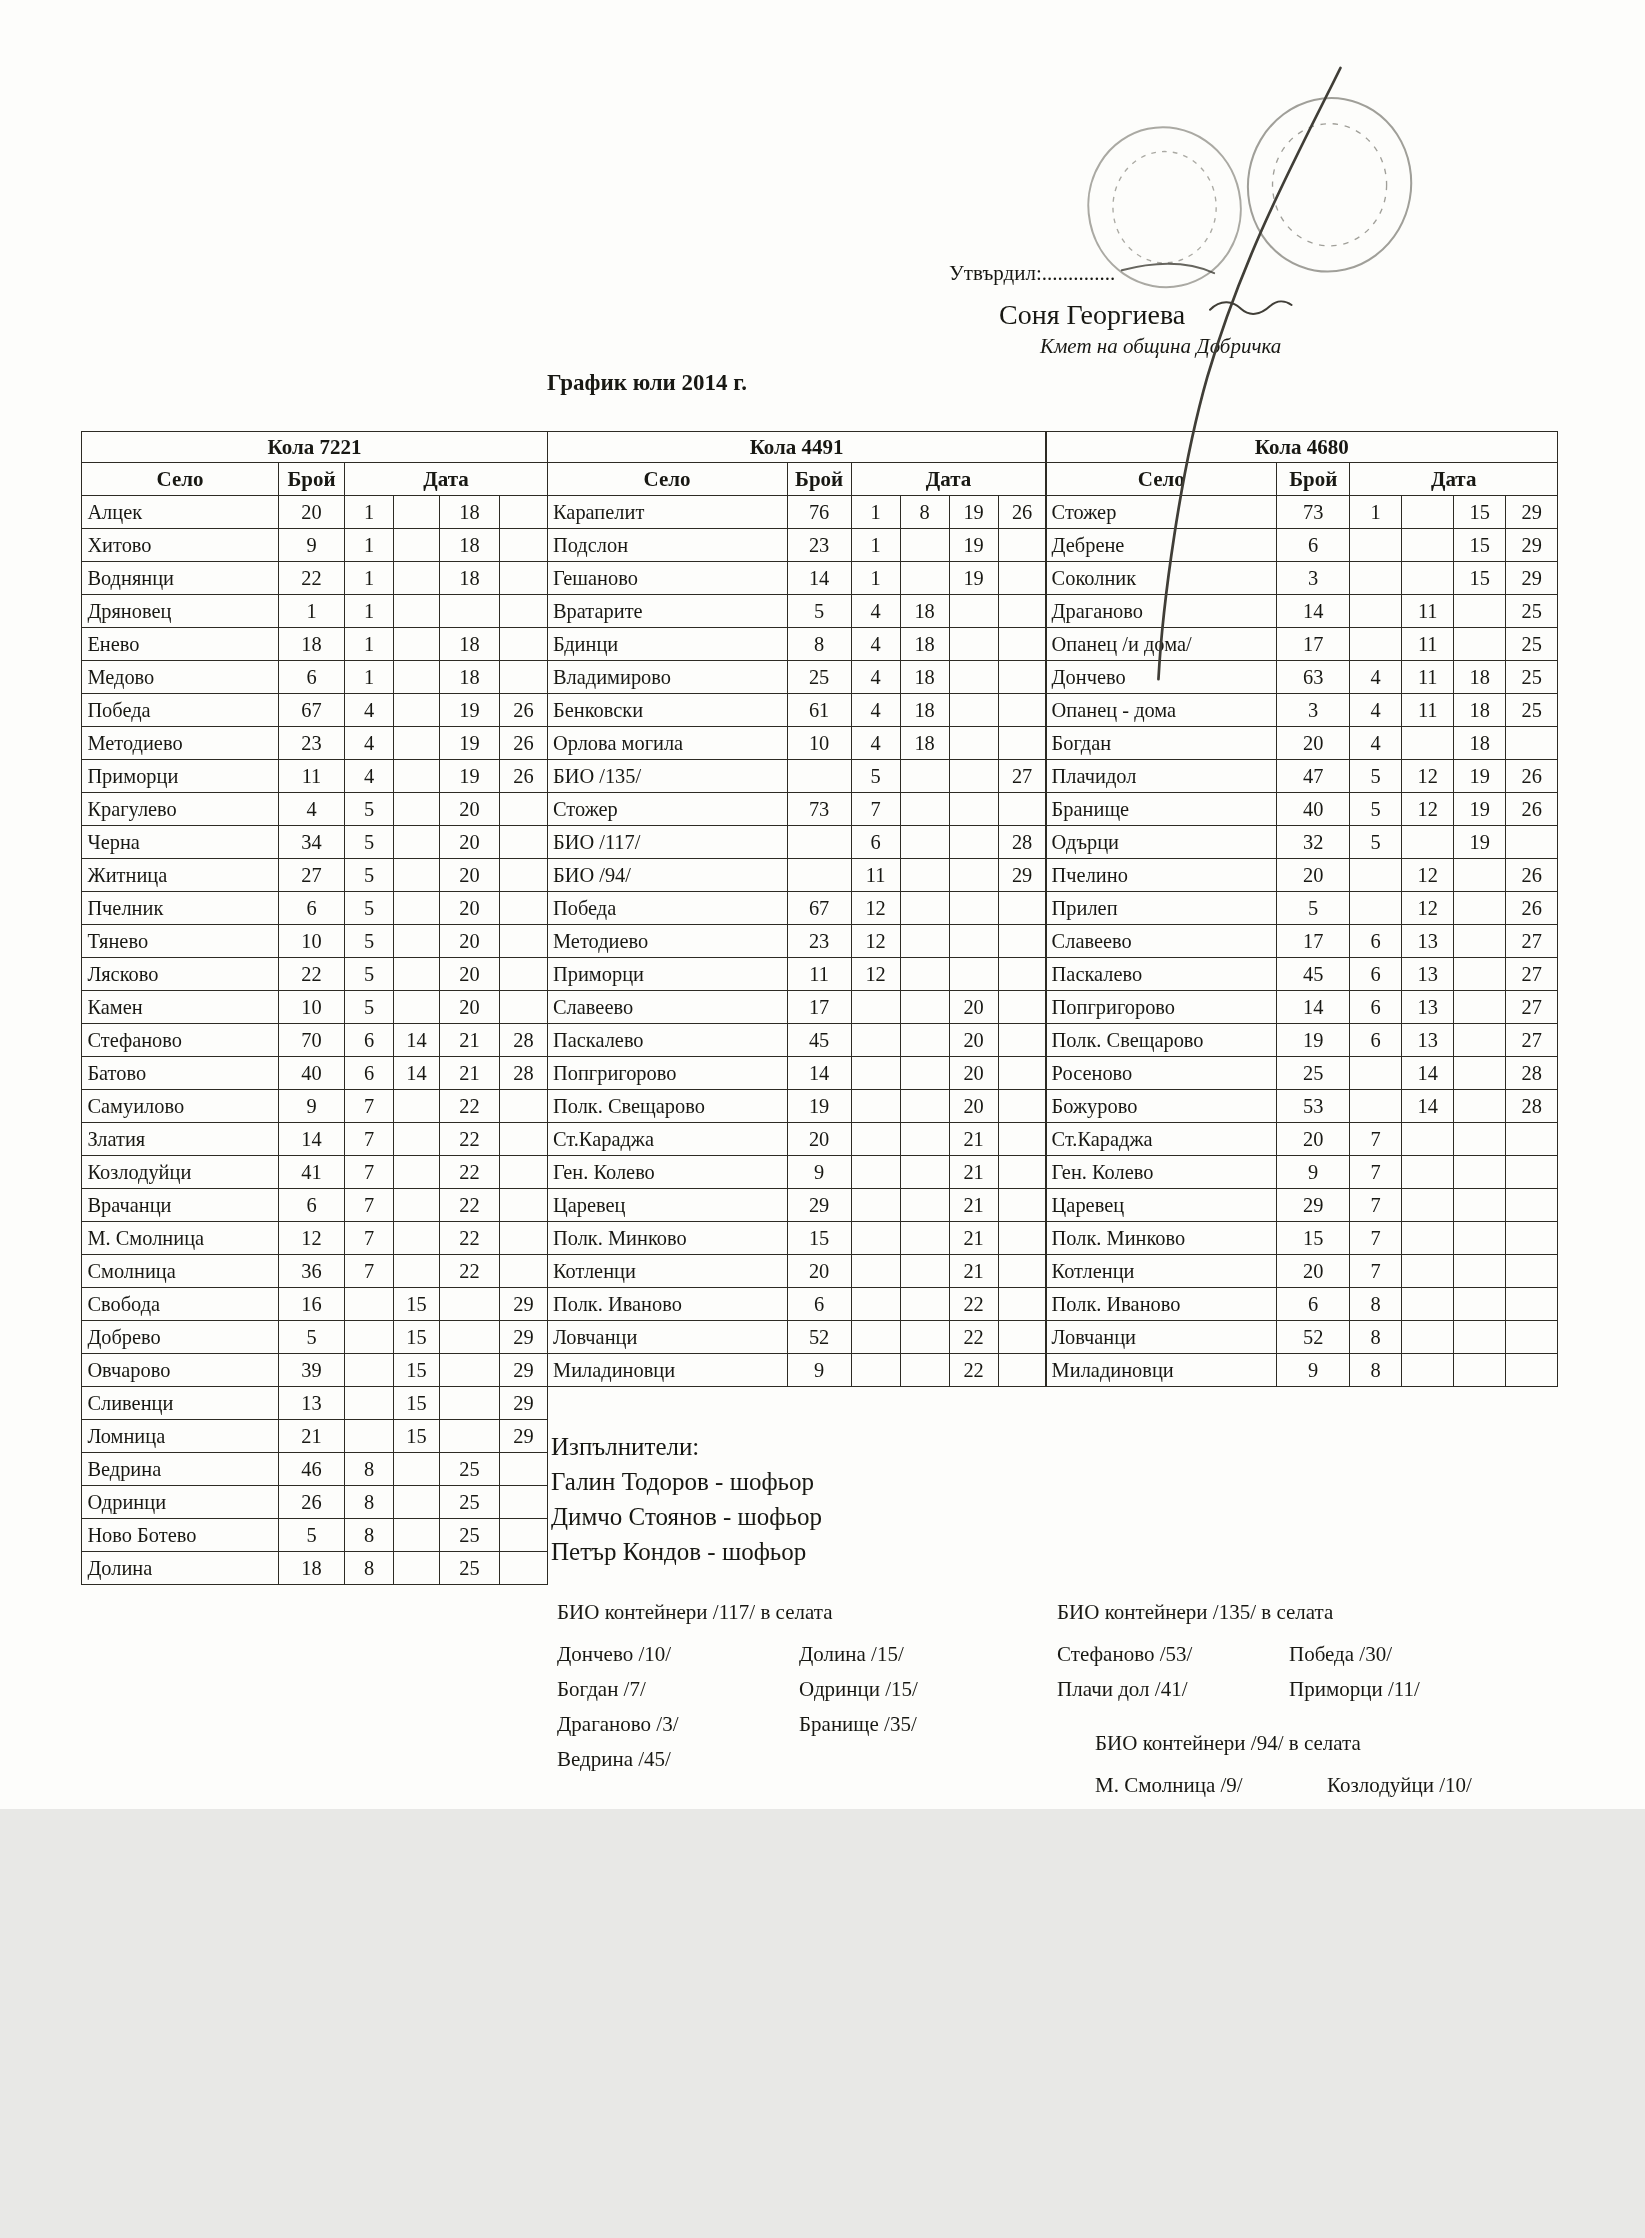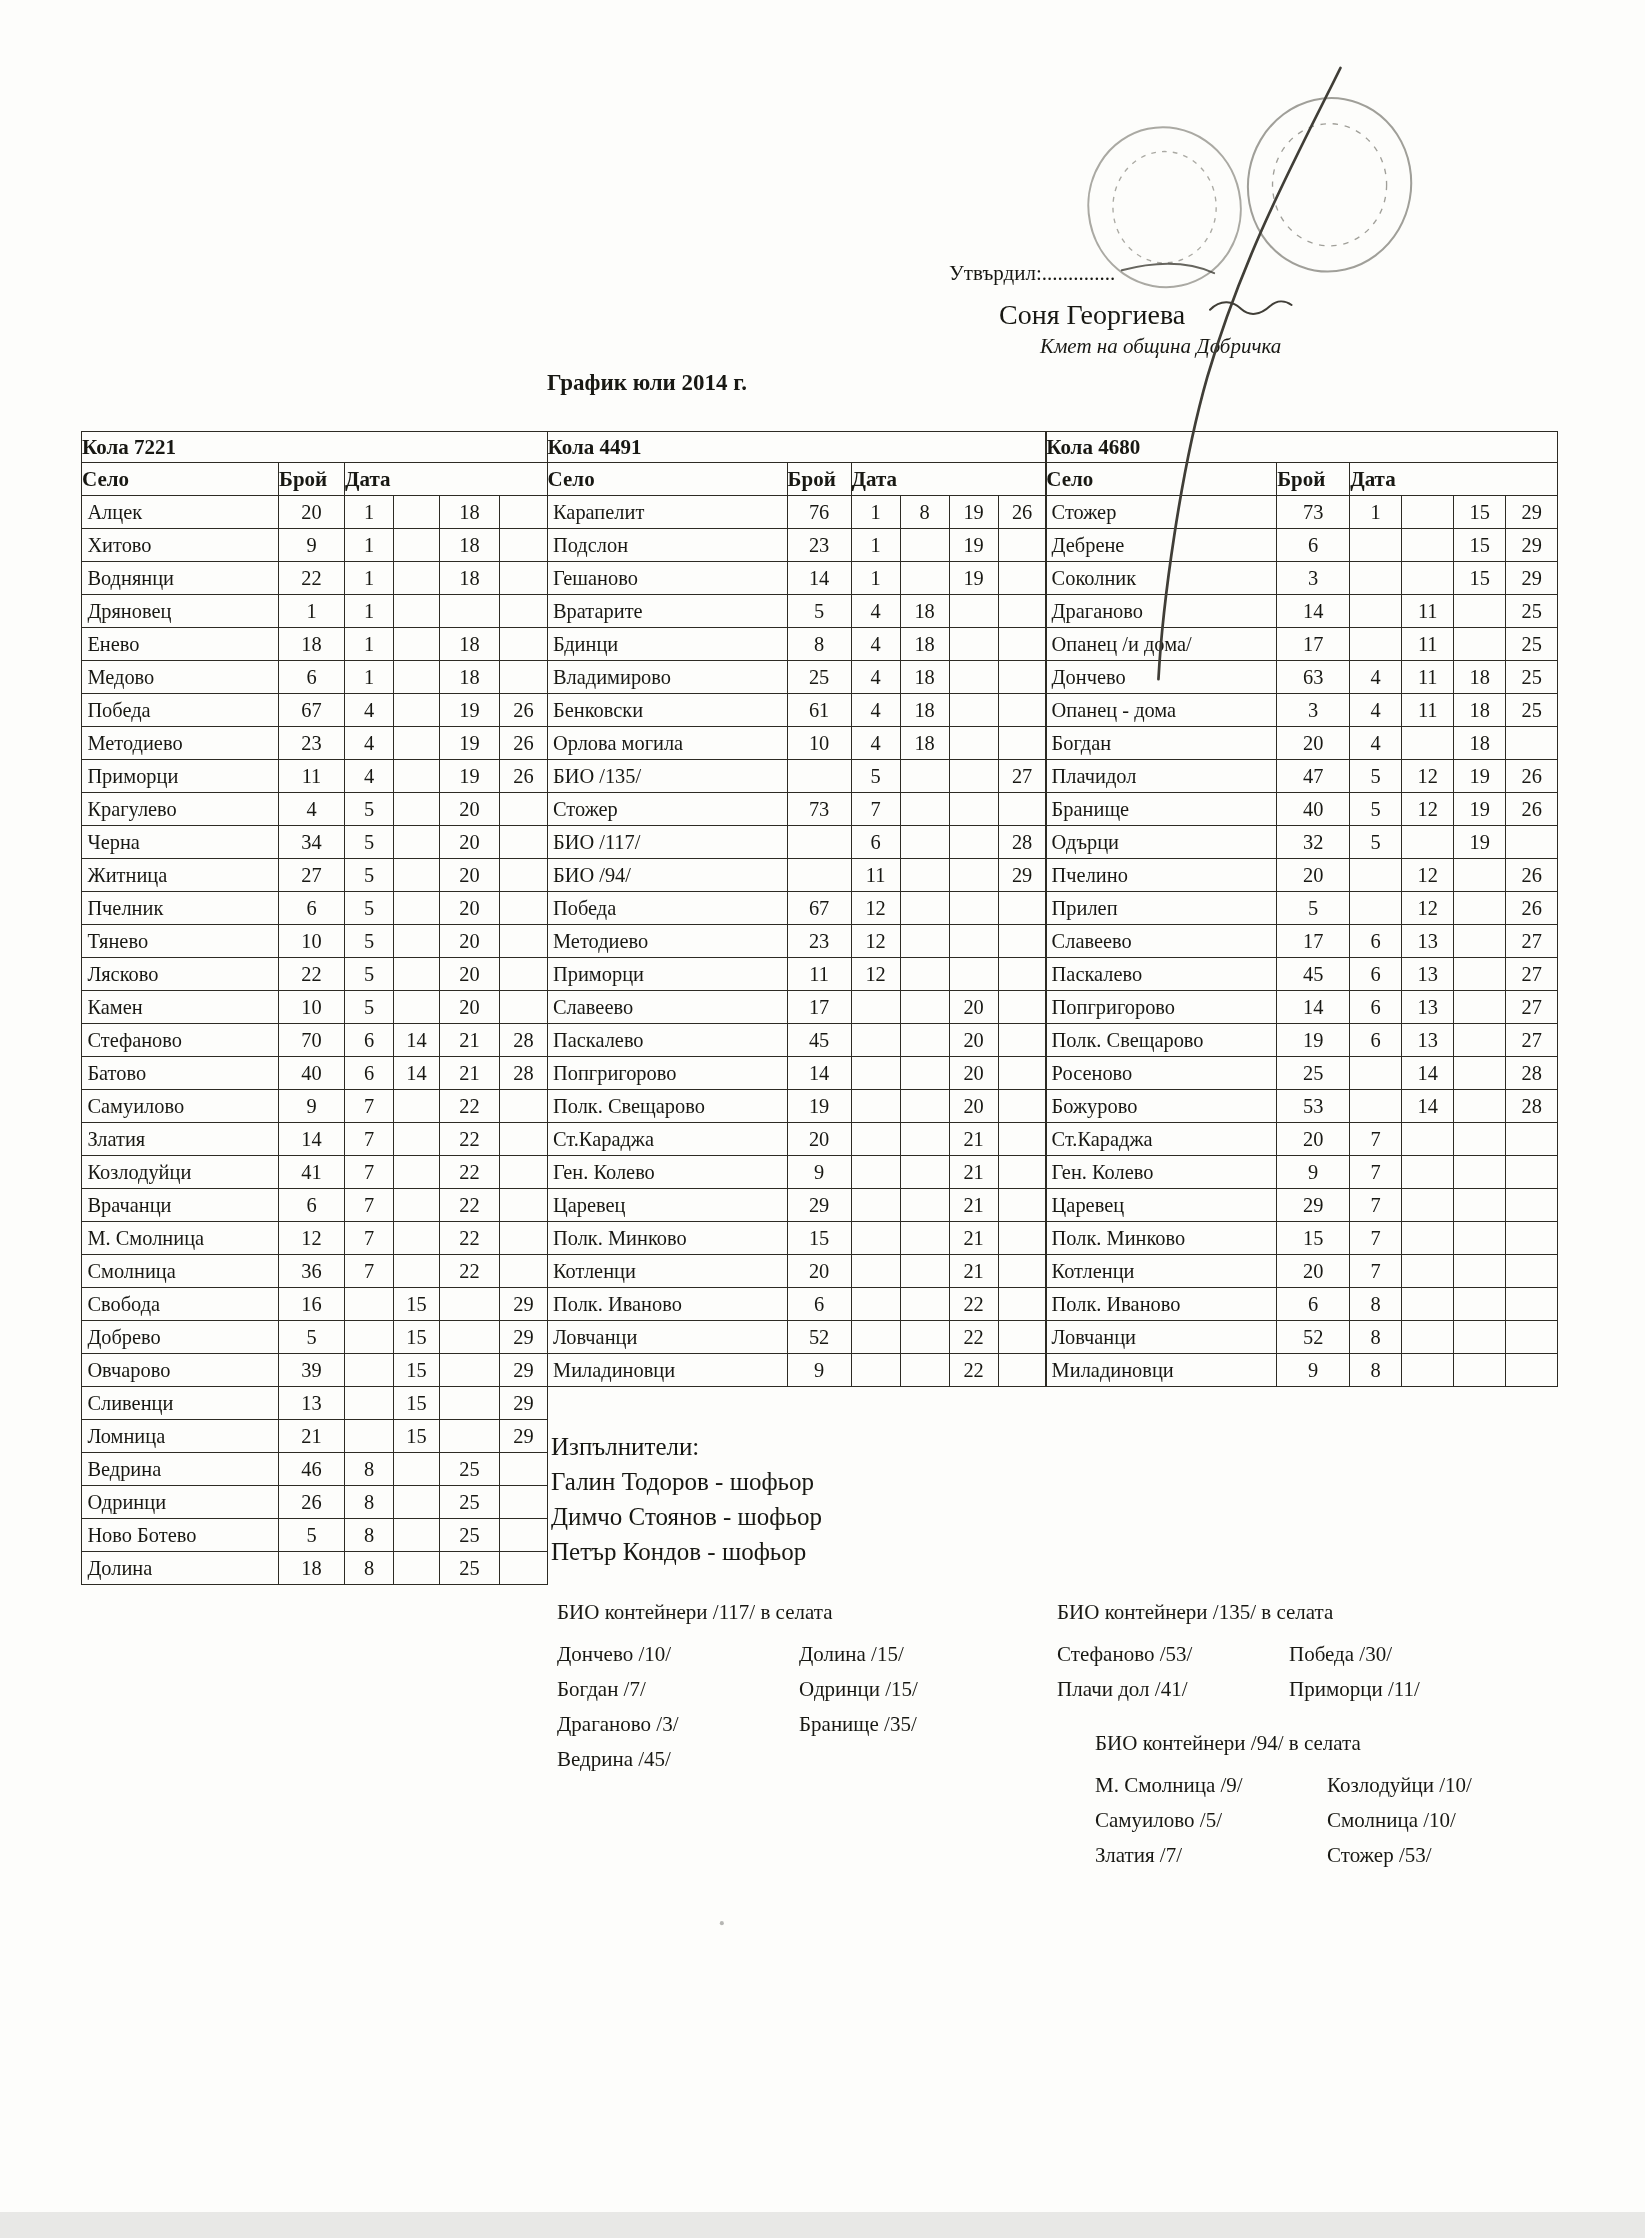--- a/index.html
+++ b/index.html
@@ -1,38 +1,38 @@
 <!DOCTYPE html>
 <html style="font-size:11px"><head>
 <meta charset="utf-8">
 <style>
   * { box-sizing: border-box; margin: 0; padding: 0; }
   html,body { width: 1646px; height: 2239px; }
   body { background: #e8e8e6; font-family: "Liberation Serif", serif; }
   .sheet {
-    position: relative; width: 1646px; height: 2212px;
+    position: relative; width: 1646px; height: 1809px;
     background: #fdfdfb; color: #181813; overflow: hidden;
   }
 
   
   .approve { position: absolute; left: 949px; top: 261px; font-size: 21px; white-space: nowrap; }
   .approver-name { position: absolute; left: 999px; top: 299px; font-size: 28px; white-space: nowrap; }
   .approver-title { position: absolute; left: 1040px; top: 334px; font-size: 21px; font-style: italic; white-space: nowrap; }
   .doc-title { position: absolute; left: 547px; top: 370px; font-size: 23px; font-weight: bold; white-space: nowrap; }
 
   
   #tables { position: absolute; left: 81px; top: 431px; display: flex; align-items: flex-start; }
   table.grid { border-collapse: collapse; table-layout: fixed; margin-right: -1.4px; }
   table.grid th, table.grid td {
     border: 1.4px solid #2d2b24; overflow: hidden; white-space: nowrap;
     font-size: 20.4px; height: 33px; padding: 0; vertical-align: middle;
   }
   table.grid thead tr:first-child th { height: 31px; }
   table.grid thead tr:last-child th { height: 33px; }
-  table.grid th { font-weight: bold; font-size: 21px; text-align: left; }
+  table.grid th { font-weight: bold; font-size: 21px; text-align: center; }
   table.grid td.v { text-align: left; padding-left: 5.4px; }
   table.grid td.n { text-align: center; }
 
   
   .executors { position: absolute; left: 551px; top: 1418px; font-size: 25px; line-height: 35px; white-space: nowrap; margin-top: 11px; }
   .executors .ex-title { line-height: 35px; }
 
   
   .bio { position: absolute; font-size: 21px; white-space: nowrap; }
   .bio .bio-title { line-height: 30px; margin-bottom: 9.5px; }

